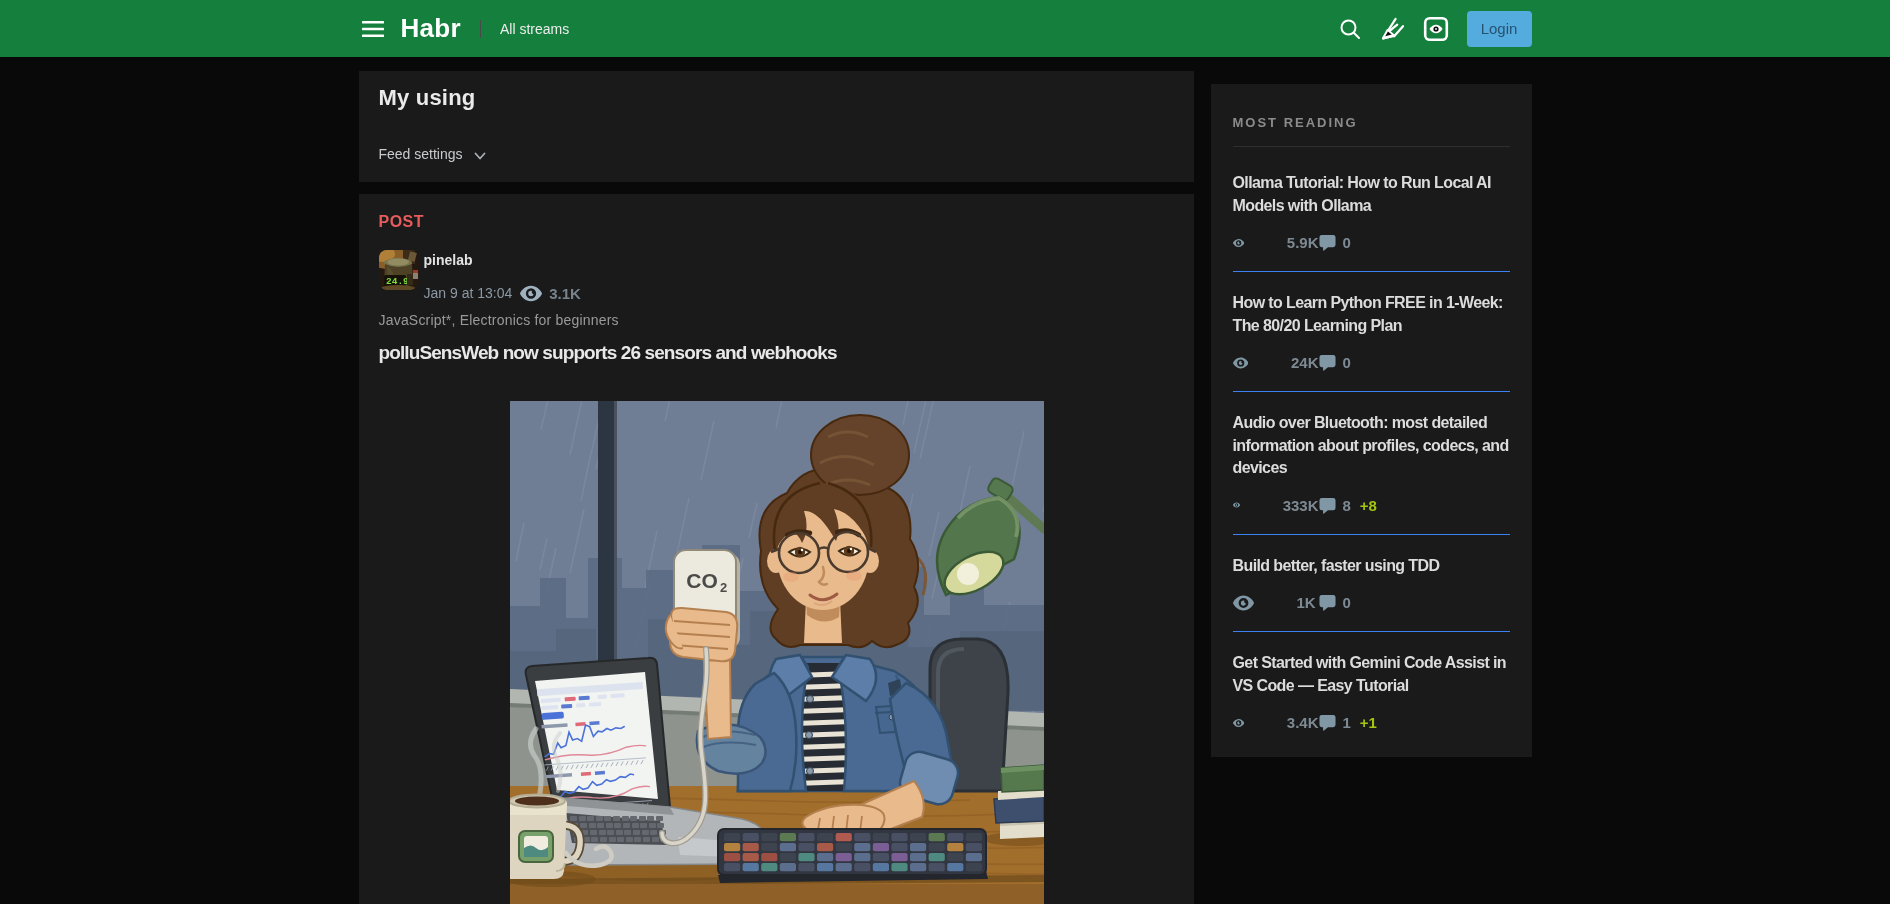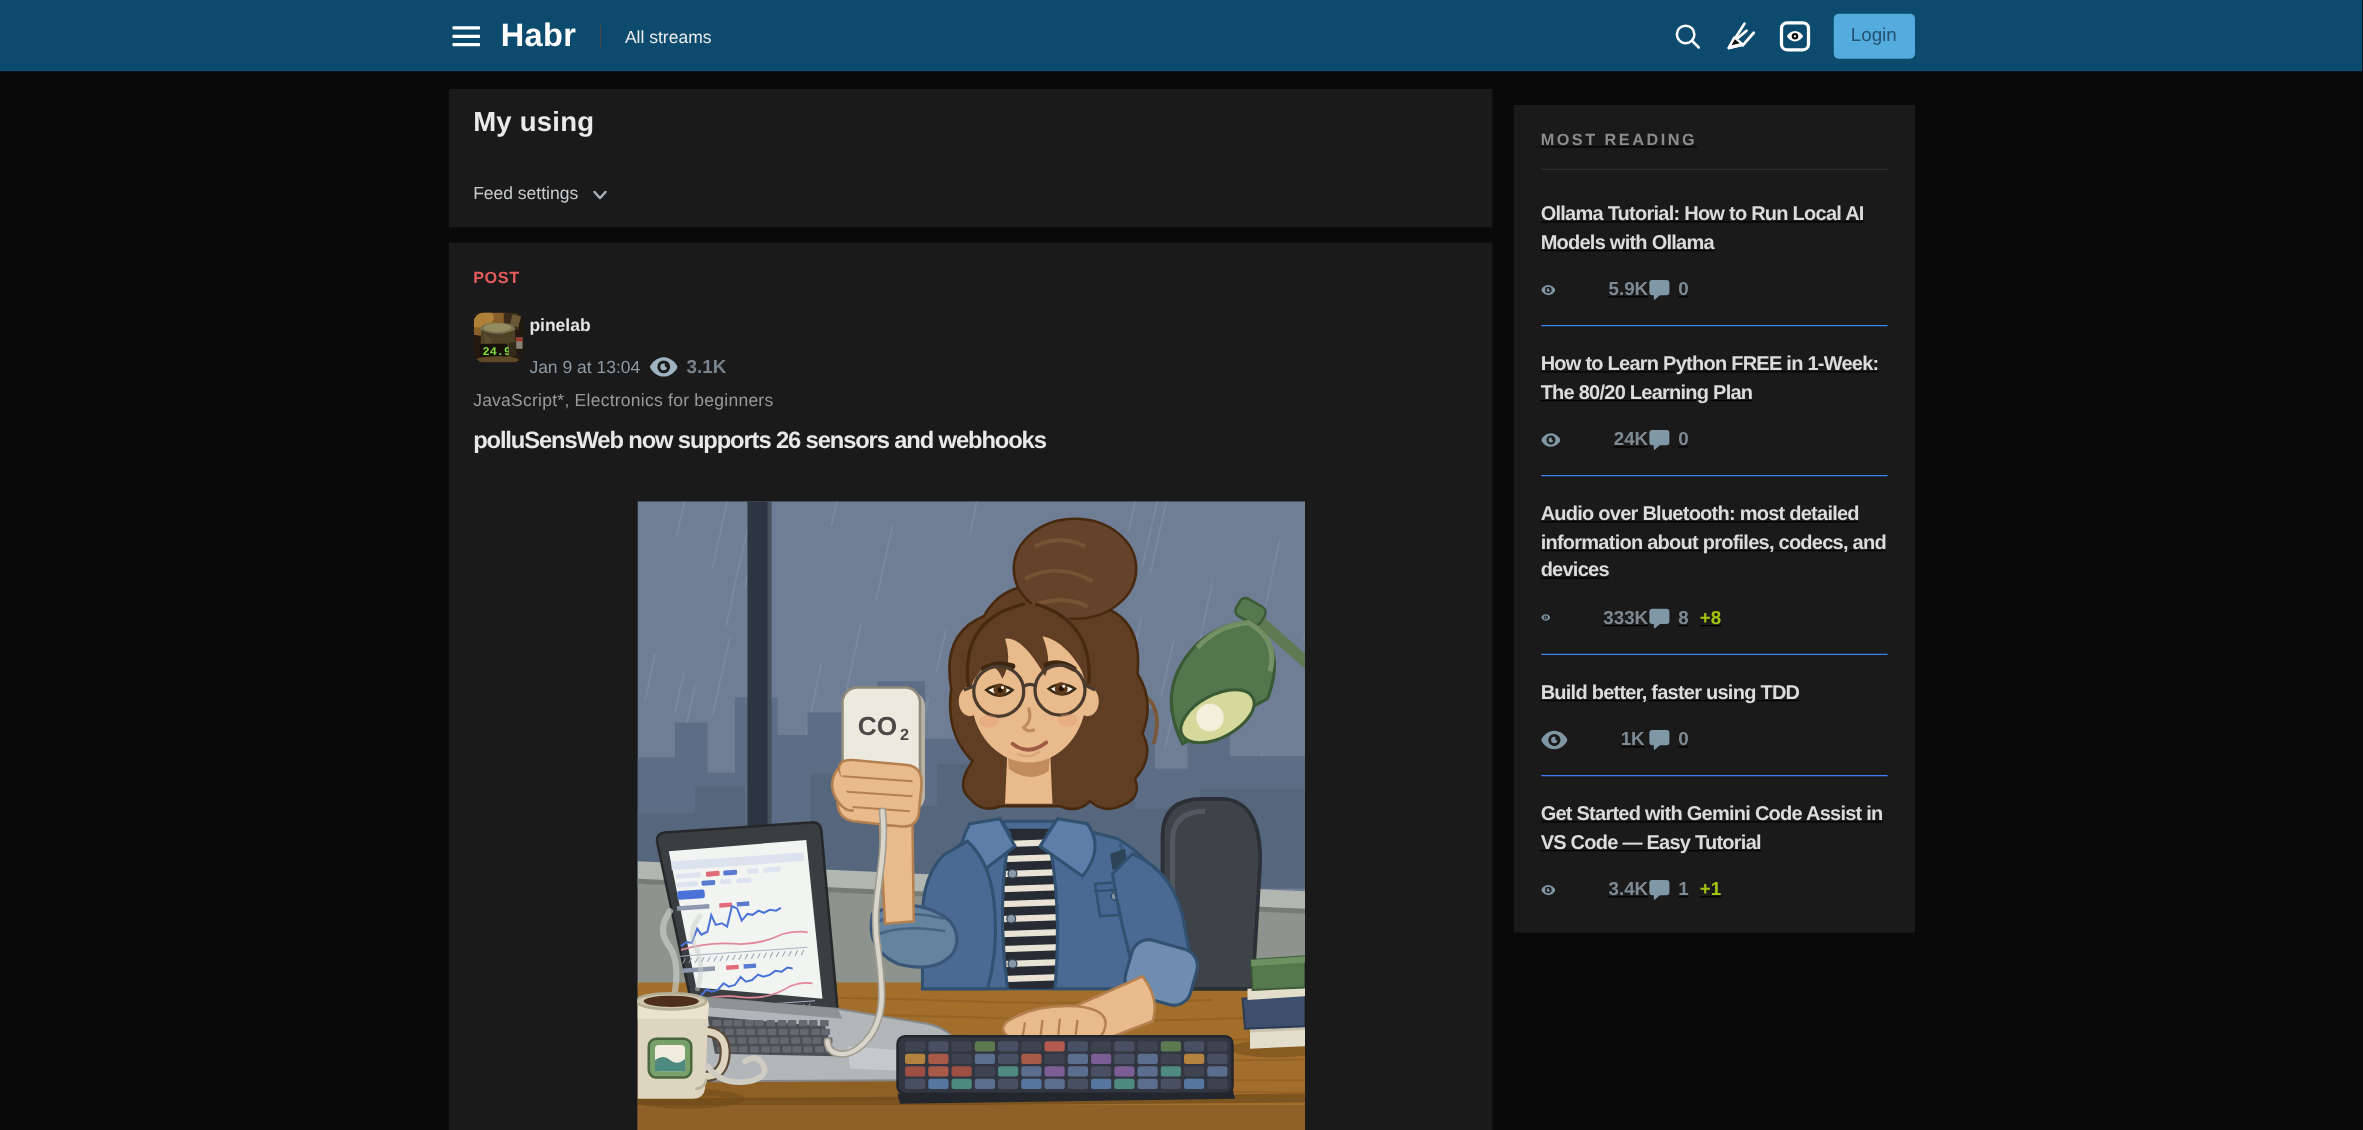--- a/index.html
+++ b/index.html
@@ -1,46 +1,46 @@
 <!DOCTYPE html>
 <html><head><meta charset="utf-8"><title>My feed / Habr</title>
 <style>
 *{margin:0;padding:0;box-sizing:border-box}
 html,body{width:1890px;height:904px;overflow:hidden}
 body{background:#090909;font-family:"Liberation Sans",sans-serif;}
-header{height:57px;background:#0c4a6e;}
+header{height:57px;background:#15803d;}
 .hwrap{width:1173px;margin:0 auto;height:57px;display:flex;align-items:center;}
 .hamb{width:24px;height:24px;margin:0 16px 0 2px;display:flex;align-items:center;}
 .logo{font-size:26px;font-weight:bold;color:#fff;letter-spacing:0.3px;margin-right:19px;}
 .hdiv{width:1px;height:18px;background:#4a4a4a;margin-right:19px;}
 .hstream{font-size:14px;color:#ececec;}
 .hright{margin-left:auto;display:flex;align-items:center;}
 .hic{width:26px;height:26px;margin-left:17px;display:flex;align-items:center;justify-content:center;}
 .login{margin-left:18px;background:#54abdd;color:#265373;font-size:15px;border:none;border-radius:4px;width:65px;height:36px;display:flex;align-items:center;justify-content:center;font-family:"Liberation Sans",sans-serif;}
 .layout{width:1173px;margin:14px auto 0;display:flex;}
 .maincol{width:835px;}
 .card{background:#1a1a1b;}
 .feedcard{height:111px;padding:13px 20px;}
 .feedcard h1{font-size:22px;line-height:27px;color:#eaeaea;font-weight:bold;letter-spacing:0.2px;}
 .fsettings{margin-top:35px;display:flex;align-items:center;font-size:14px;line-height:17px;color:#c9ccce;}
 .fsettings svg{margin-left:10px;margin-top:2px;}
 .postcard{margin-top:12px;padding:20px 20px;min-height:698px;}
-.plabel{color:#e55c5c;font-size:13px;line-height:15px;font-weight:bold;letter-spacing:0.5px;}
+.plabel{color:#e55c5c;font-size:16px;line-height:15px;font-weight:bold;letter-spacing:0.5px;}
 .meta{margin-top:21px;display:flex;}
 .ava{width:40px;height:40px;border-radius:8px;overflow:hidden;flex:none;}
 .minfo{margin-left:5px;padding-top:2px;}
 .uname{font-size:14px;line-height:16px;font-weight:bold;color:#e3e3e3;}
 .mrow{margin-top:17px;display:flex;align-items:center;font-size:14px;line-height:17px;color:#8d99a3;justify-content:flex-end;}
 .mrow .vie{margin-left:8px;display:flex;align-items:center;}
 .mrow b{color:#78838c;font-size:15px;margin-left:7px;font-weight:bold;}
 .hubs{margin-top:10px;font-size:14px;line-height:16px;color:#9a9a9a;letter-spacing:0.2px;}
 .ptitle{margin-top:12px;font-size:19px;line-height:26px;font-weight:bold;color:#e8e8e8;letter-spacing:-0.9px;}
 .pimg{margin-top:35px;display:flex;justify-content:center;padding-left:1px;}
 .sidecol{width:321px;margin-left:17px;}
-.sidecard{margin-top:13px;padding:20px 22px 26px;text-decoration:underline;}
+.sidecard{margin-top:13px;padding:31px 22px 26px;}
 .shead{font-size:13px;line-height:16px;font-weight:bold;color:#8c8c8c;letter-spacing:2px;padding-bottom:15px;border-bottom:1px solid #2e2e2e;}
 .sitem{padding:20px 0 20px;border-bottom:1px solid #3b82f6;}
 .sitem.first{padding-top:25px;}
 .sitem:last-child{border-bottom:none;padding-bottom:0;}
 .stitle{font-size:16px;font-weight:bold;color:#dcdcdc;line-height:22.5px;letter-spacing:-0.6px;}
 .stats{margin-top:17px;display:flex;align-items:center;height:17px;}
 .st{display:flex;align-items:center;}
 .st:first-child{width:86px;gap:36px;}
 .st b{margin-left:7px;font-size:15px;color:#7e8a93;}
 .st2{margin-left:0;}

